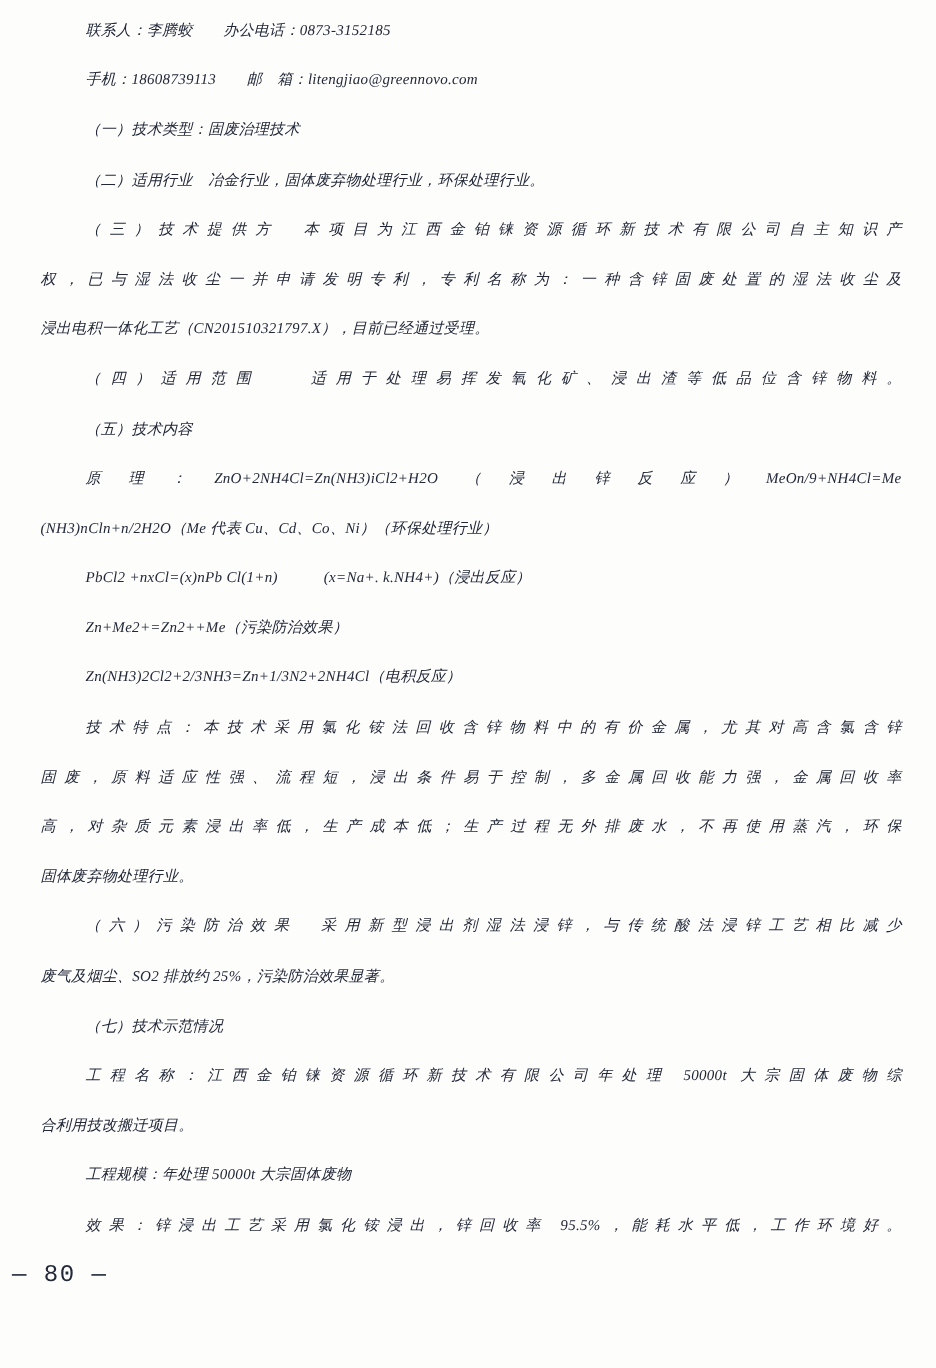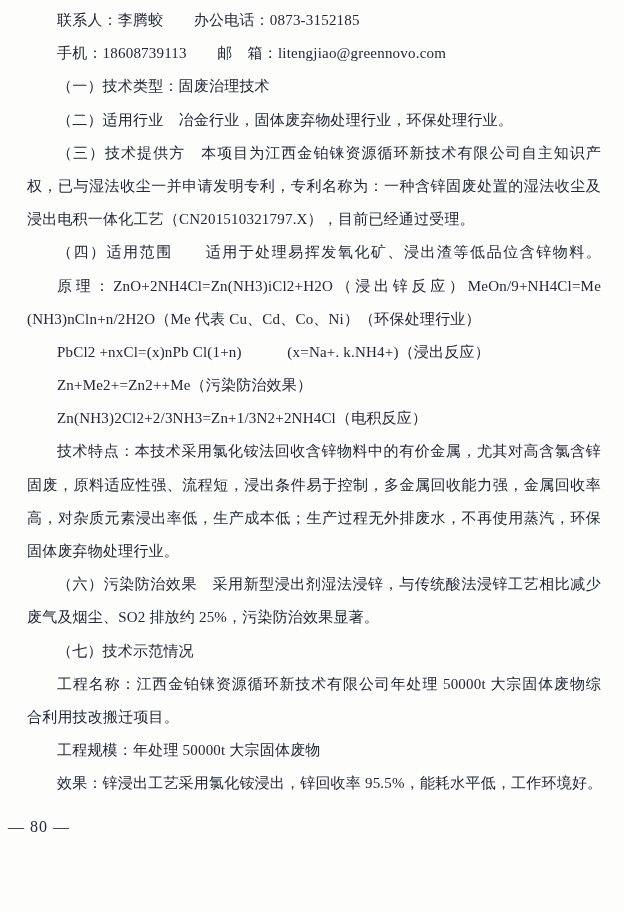--- a/index.html
+++ b/index.html
@@ -13,56 +13,59 @@
     height: 912px;
     background: #fdfdfc;
     overflow: hidden;
     font-family: "Liberation Serif", "DejaVu Serif", serif;
     color: #222838;
   }
   .content {
     padding: 4px 23px 0 27px;
   }
   .line {
-    font-size: 15px;
+    font-size: 10px;
     line-height: 33.2px;
     height: 33.2px;
     white-space: pre;
     letter-spacing: 0.2px;
+    font-style: italic;
   }
   .line.indent {
     padding-left: 30px;
   }
   .line.fill {
     white-space: nowrap;
     text-align: justify;
     text-align-last: justify;
   }
   .footer-pagenum {
-    margin-top: 11px;
+    margin-top: 1px;
     margin-left: 8px;
     font-size: 16px;
     line-height: 30px;
     letter-spacing: 1px;
     white-space: pre;
+    font-family: Liberation Mono, monospace;
   }
 </style>
 </head>
 <body>
 
 <main class="page">
   <div class="content">
     <div class="line indent">联系人：李腾蛟　　办公电话：0873-3152185</div>
     <div class="line indent">手机：18608739113　　邮　箱：litengjiao@greennovo.com</div>
     <div class="line indent">（一）技术类型：固废治理技术</div>
     <div class="line indent">（二）适用行业　冶金行业，固体废弃物处理行业，环保处理行业。</div>
     <div class="line indent fill">（三）技术提供方　本项目为江西金铂铼资源循环新技术有限公司自主知识产</div>
     <div class="line fill">权，已与湿法收尘一并申请发明专利，专利名称为：一种含锌固废处置的湿法收尘及</div>
     <div class="line">浸出电积一体化工艺（CN201510321797.X），目前已经通过受理。</div>
     <div class="line indent fill">（四）适用范围　　适用于处理易挥发氧化矿、浸出渣等低品位含锌物料。</div>
+    <div class="line indent">（五）技术内容</div>
     <div class="line indent fill">原理：ZnO+2NH4Cl=Zn(NH3)iCl2+H2O（浸出锌反应）MeOn/9+NH4Cl=Me</div>
     <div class="line">(NH3)nCln+n/2H2O（Me 代表 Cu、Cd、Co、Ni）（环保处理行业）</div>
     <div class="line indent">PbCl2 +nxCl=(x)nPb Cl(1+n)　　　(x=Na+. k.NH4+)（浸出反应）</div>
     <div class="line indent">Zn+Me2+=Zn2++Me（污染防治效果）</div>
     <div class="line indent">Zn(NH3)2Cl2+2/3NH3=Zn+1/3N2+2NH4Cl（电积反应）</div>
     <div class="line indent fill">技术特点：本技术采用氯化铵法回收含锌物料中的有价金属，尤其对高含氯含锌</div>
     <div class="line fill">固废，原料适应性强、流程短，浸出条件易于控制，多金属回收能力强，金属回收率</div>
     <div class="line fill">高，对杂质元素浸出率低，生产成本低；生产过程无外排废水，不再使用蒸汽，环保</div>
     <div class="line">固体废弃物处理行业。</div>
     <div class="line indent fill">（六）污染防治效果　采用新型浸出剂湿法浸锌，与传统酸法浸锌工艺相比减少</div>

